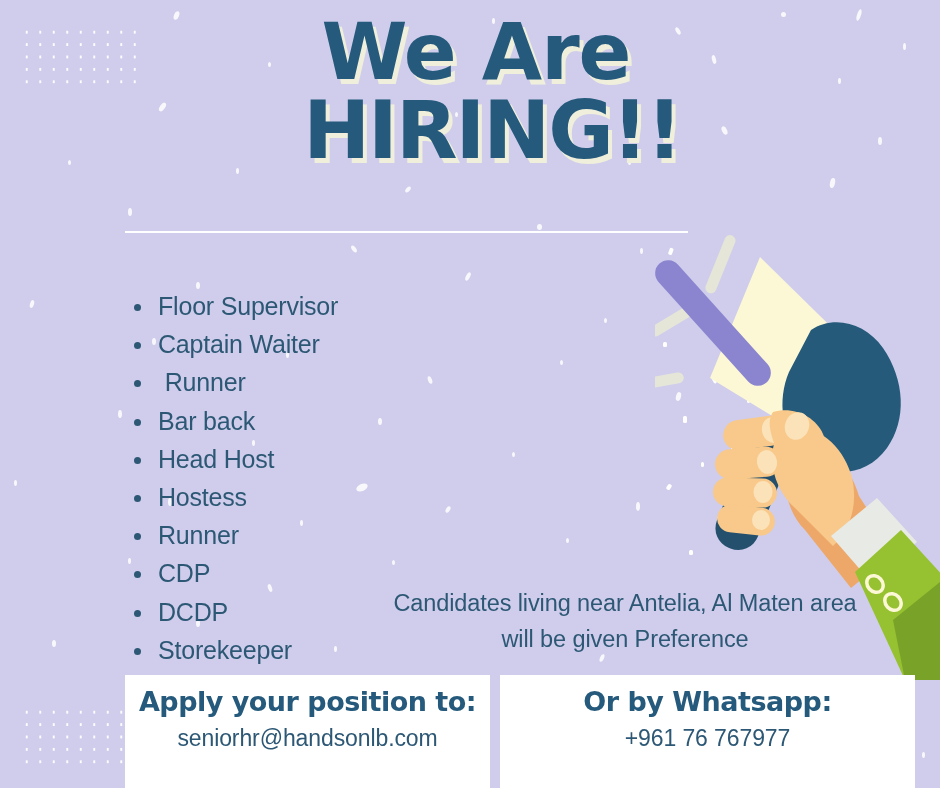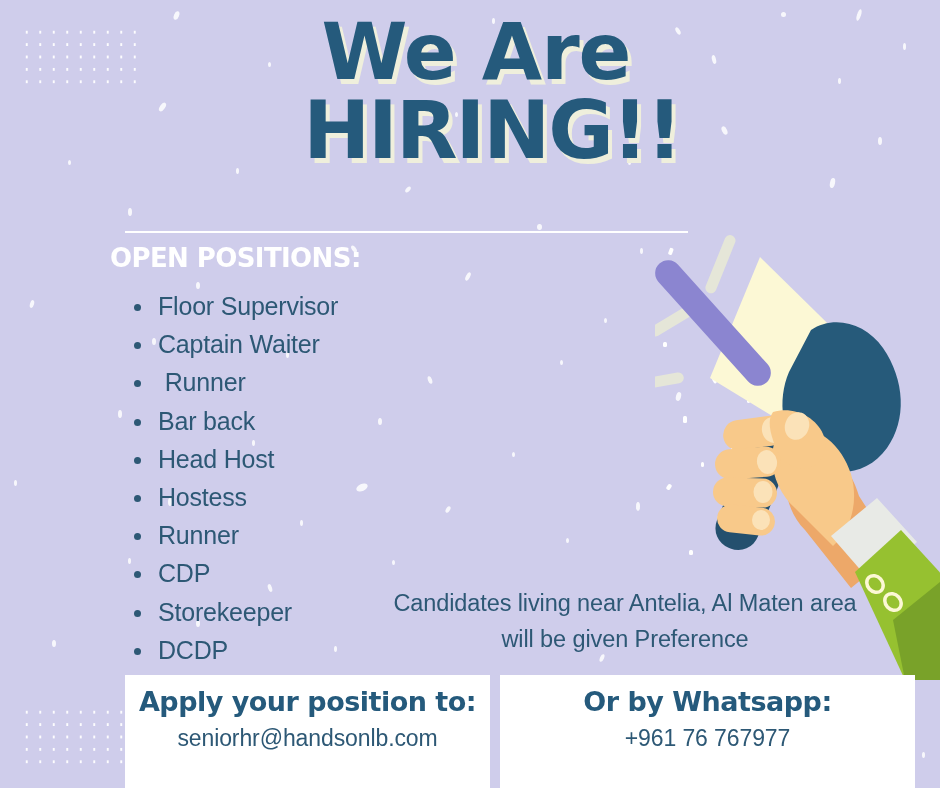--- a/index.html
+++ b/index.html
@@ -273,33 +273,32 @@
     </g>
   </svg>
 
   <div id="title-block">
     <span class="title-line" id="title-line-1">We Are</span>
     <span class="title-line" id="title-line-2">HIRING!!</span>
   </div>
 
   <div id="divider"></div>
 
-  <div id="positions-heading">OPEN POSITIONS:</div>
 
   <ul id="positions-list">
     <li>Floor Supervisor</li>
     <li>Captain Waiter</li>
     <li> Runner</li>
     <li>Bar back</li>
     <li>Head Host</li>
     <li>Hostess</li>
     <li>Runner</li>
     <li>CDP</li>
+    <li>DCDP</li>
     <li>Storekeeper</li>
-    <li>DCDP</li>
   </ul>
 
   <div id="note">Candidates living near Antelia, Al Maten area will be given Preference</div>
 
   <div class="contact-box" id="contact-email">
     <span class="contact-title">Apply your position to:</span>
     <span class="contact-value">seniorhr@handsonlb.com</span>
   </div>
 
   <div class="contact-box" id="contact-phone">

